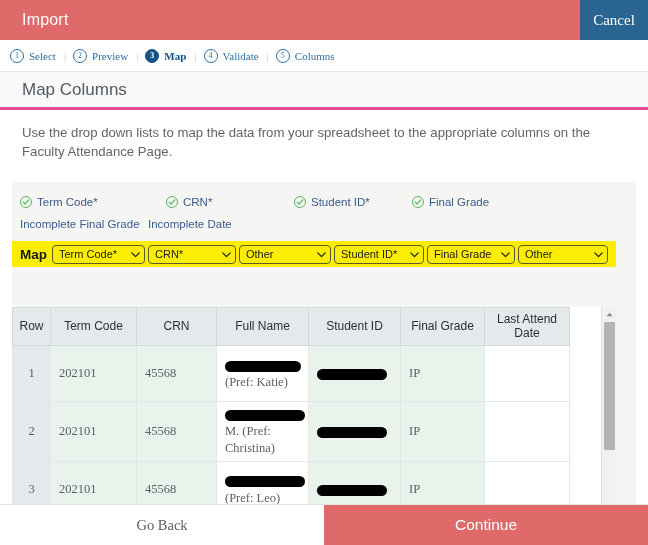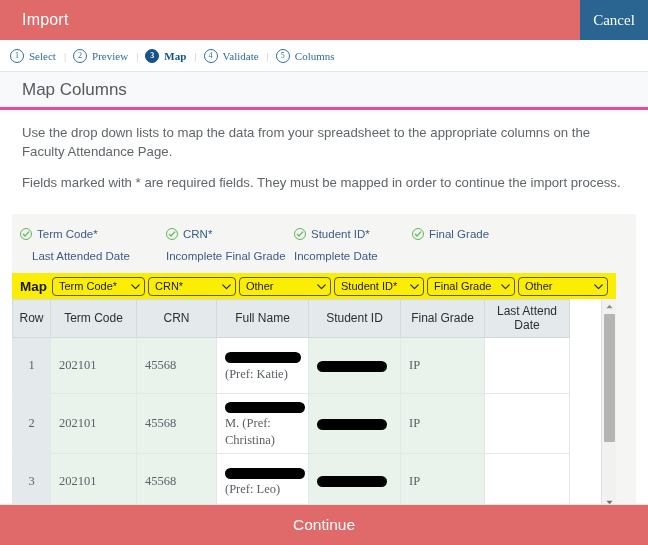--- a/index.html
+++ b/index.html
@@ -232,20 +232,21 @@
   .table-wrap {
     position: relative;
     width: 604px;
     background: #ffffff;
   }
   table.grid {
     border-collapse: collapse;
     width: 475px;
     table-layout: fixed;
     font-family: "Liberation Serif", serif;
+    margin-top: 40px;
   }
   table.grid th {
     background: #e4e9ec;
     color: #2b2f33;
     font-size: 12px;
     font-weight: normal;
     font-family: "Liberation Sans", sans-serif;
     border: 1px solid #d3dade;
     height: 38px;
     padding: 2px 6px;
@@ -424,21 +425,20 @@
       <span class="step-label">Columns</span>
     </div>
   </div>
 
   <div class="section-head">
     <h1>Map Columns</h1>
   </div>
 
   <div class="intro">
     <p>Use the drop down lists to map the data from your spreadsheet to the appropriate columns on the Faculty Attendance Page.</p>
-    <p>Fields marked with * are required fields. They must be mapped in order to continue the import process.</p>
   </div>
 
   <div class="map-panel">
 
     <div class="field-flags">
       <div class="flag-row">
         <div class="flag" style="width:146px">
           <span class="check-circle">
             <svg width="8" height="8" viewBox="0 0 8 8">
                 <path d="M1.2 4.2 L3 6 L6.8 1.9" stroke="#5cb85c" stroke-width="1.2" fill="none" stroke-linecap="round" stroke-linejoin="round"></path>
@@ -465,21 +465,20 @@
         <div class="flag">
           <span class="check-circle">
             <svg width="8" height="8" viewBox="0 0 8 8">
                 <path d="M1.2 4.2 L3 6 L6.8 1.9" stroke="#5cb85c" stroke-width="1.2" fill="none" stroke-linecap="round" stroke-linejoin="round"></path>
               </svg>
           </span>
           <span>Final Grade</span>
         </div>
       </div>
       <div class="flag-row">
-        <span class="flag-plain" style="width:146px;padding-left:12px;box-sizing:border-box">Last Attended Date</span>
         <span class="flag-plain" style="width:128px">Incomplete Final Grade</span>
         <span class="flag-plain">Incomplete Date</span>
       </div>
     </div>
 
     <div class="map-strip">
       <span class="map-label">Map</span>
 
       <div class="ddl w1">
         <span class="cv">Term Code*</span>
@@ -629,16 +628,17 @@
       <div class="h-arrow right">
         <svg width="5" height="7" viewBox="0 0 5 7">
             <path d="M0.7 0.5 L4.2 3.5 L0.7 6.5" fill="#9a9a9a"></path>
           </svg>
       </div>
       <div class="hscroll-corner"></div>
     </div>
   </div>
 
   <div class="footer">
+    <div class="go-back">Go Back</div>
     <div class="continue">Continue</div>
   </div>
 
 </div>
 
 </body></html>

